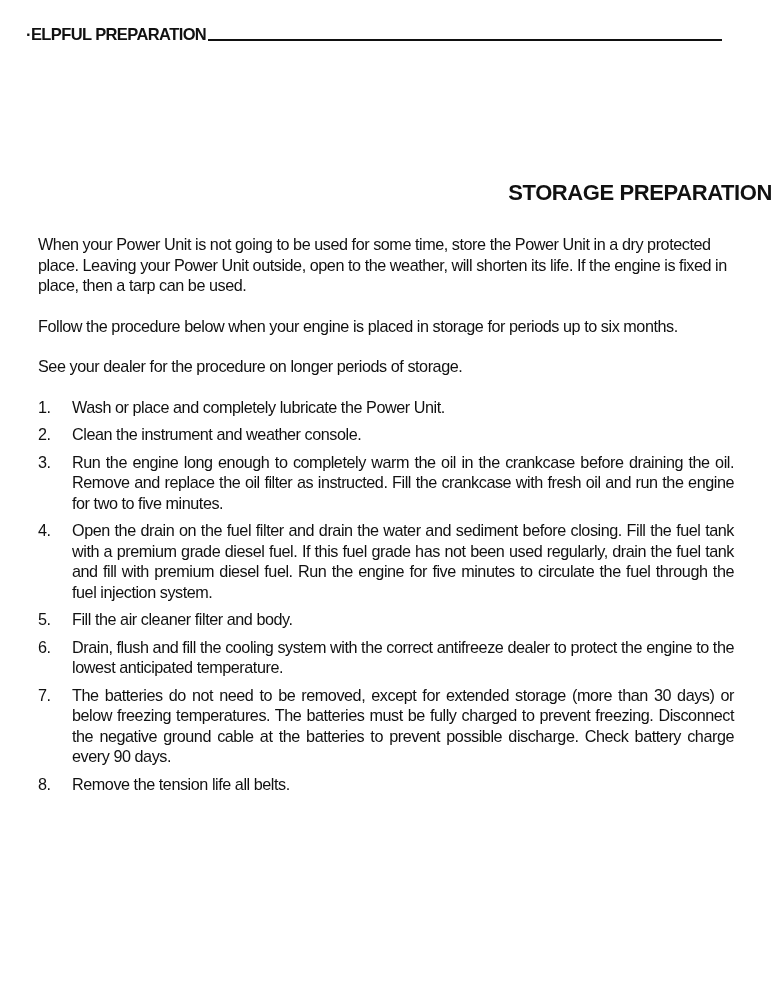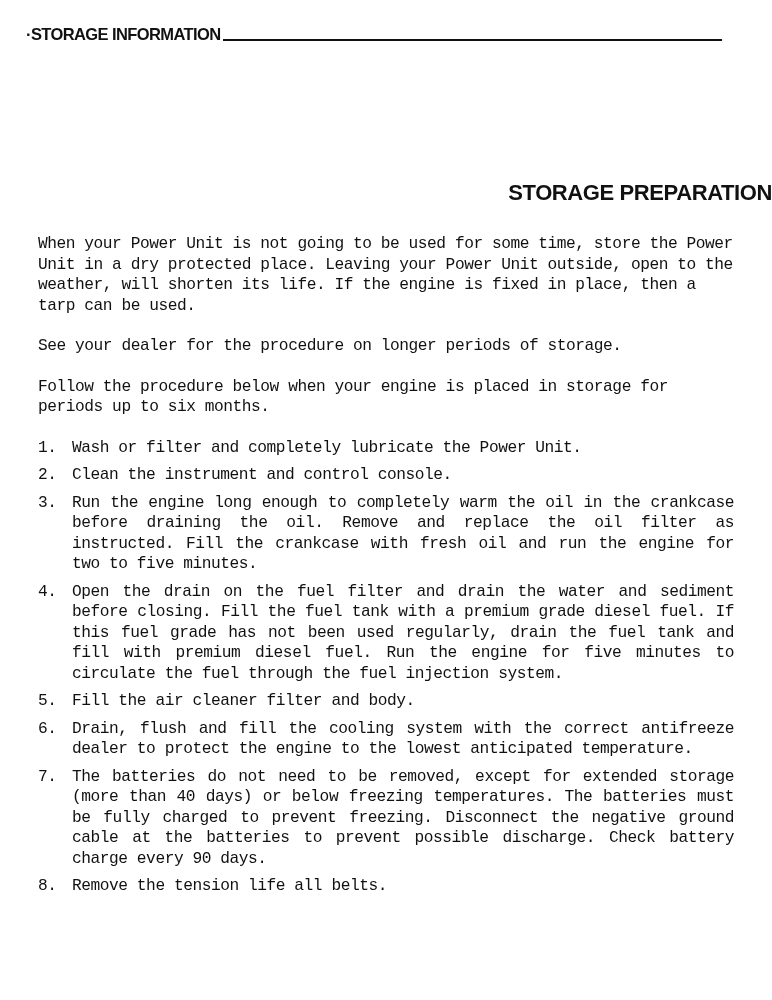--- a/index.html
+++ b/index.html
@@ -47,21 +47,20 @@
       letter-spacing: -0.4px;
     }
     .content {
       position: absolute;
       left: 38px;
       top: 234px;
       width: 696px;
       font-size: 16.2px;
       line-height: 20.5px;
       letter-spacing: -0.45px;
-      font-family: Liberation Mono, monospace;
     }
     .para {
       margin: 0 0 20px 0;
     }
     .steps {
       list-style: none;
       margin: 0;
       padding: 0;
     }
     .step {
@@ -75,58 +74,58 @@
     }
     .step-text {
       flex: 1;
       text-align: justify;
     }
   </style>
 </head>
 <body>
 
 <div class="page-header">
-  <span class="header-text">·STORAGE INFORMATION</span>
+  <span class="header-text">·ELPFUL PREPARATION</span>
   <span class="header-rule"></span>
 </div>
 
 <div class="title">STORAGE PREPARATION</div>
 
 <div class="content">
   <p class="para">When your Power Unit is not going to be used for some time, store the Power Unit in a dry protected place. Leaving your Power Unit outside, open to the weather, will shorten its life. If the engine is fixed in place, then a tarp can be used.</p>
+  <p class="para">Follow the procedure below when your engine is placed in storage for periods up to six months.</p>
   <p class="para">See your dealer for the procedure on longer periods of storage.</p>
-  <p class="para">Follow the procedure below when your engine is placed in storage for periods up to six months.</p>
 
   <ol class="steps">
     <li class="step">
       <span class="step-num">1.</span>
-      <span class="step-text">Wash or filter and completely lubricate the Power Unit.</span>
+      <span class="step-text">Wash or place and completely lubricate the Power Unit.</span>
     </li>
     <li class="step">
       <span class="step-num">2.</span>
-      <span class="step-text">Clean the instrument and control console.</span>
+      <span class="step-text">Clean the instrument and weather console.</span>
     </li>
     <li class="step">
       <span class="step-num">3.</span>
       <span class="step-text">Run the engine long enough to completely warm the oil in the crankcase before draining the oil. Remove and replace the oil filter as instructed. Fill the crankcase with fresh oil and run the engine for two to five minutes.</span>
     </li>
     <li class="step">
       <span class="step-num">4.</span>
       <span class="step-text">Open the drain on the fuel filter and drain the water and sediment before closing. Fill the fuel tank with a premium grade diesel fuel. If this fuel grade has not been used regularly, drain the fuel tank and fill with premium diesel fuel. Run the engine for five minutes to circulate the fuel through the fuel injection system.</span>
     </li>
     <li class="step">
       <span class="step-num">5.</span>
       <span class="step-text">Fill the air cleaner filter and body.</span>
     </li>
     <li class="step">
       <span class="step-num">6.</span>
       <span class="step-text">Drain, flush and fill the cooling system with the correct antifreeze dealer to protect the engine to the lowest anticipated temperature.</span>
     </li>
     <li class="step">
       <span class="step-num">7.</span>
-      <span class="step-text">The batteries do not need to be removed, except for extended storage (more than 40 days) or below freezing temperatures. The batteries must be fully charged to prevent freezing. Disconnect the negative ground cable at the bat­teries to prevent possible discharge. Check battery charge every 90 days.</span>
+      <span class="step-text">The batteries do not need to be removed, except for extended storage (more than 30 days) or below freezing temperatures. The batteries must be fully charged to prevent freezing. Disconnect the negative ground cable at the bat­teries to prevent possible discharge. Check battery charge every 90 days.</span>
     </li>
     <li class="step">
       <span class="step-num">8.</span>
       <span class="step-text">Remove the tension life all belts.</span>
     </li>
   </ol>
 </div>
 
 </body></html>

